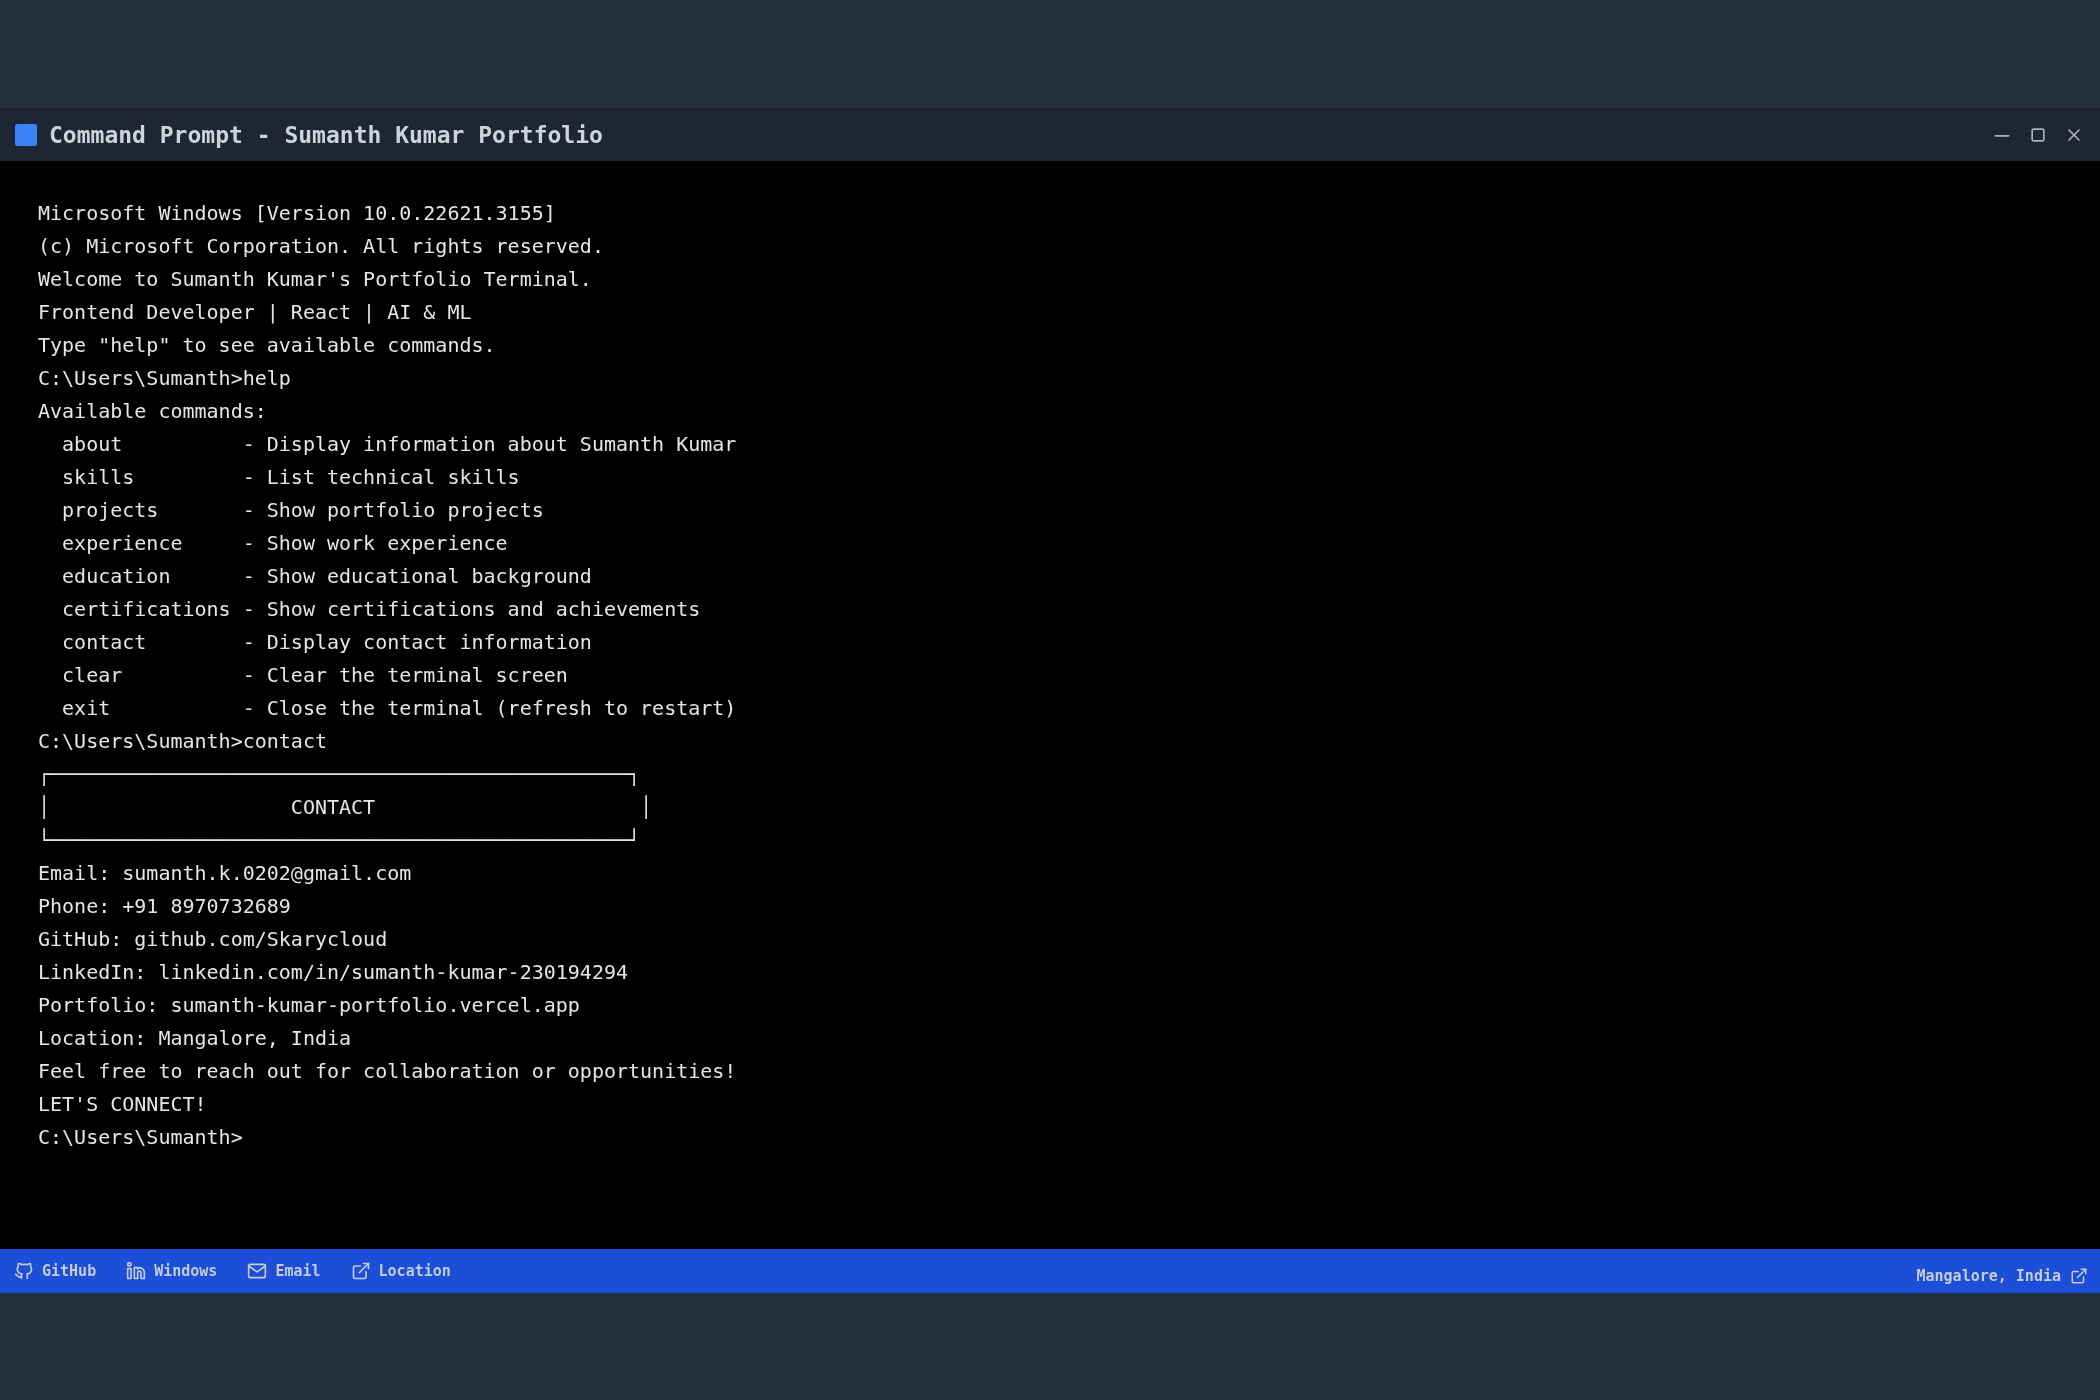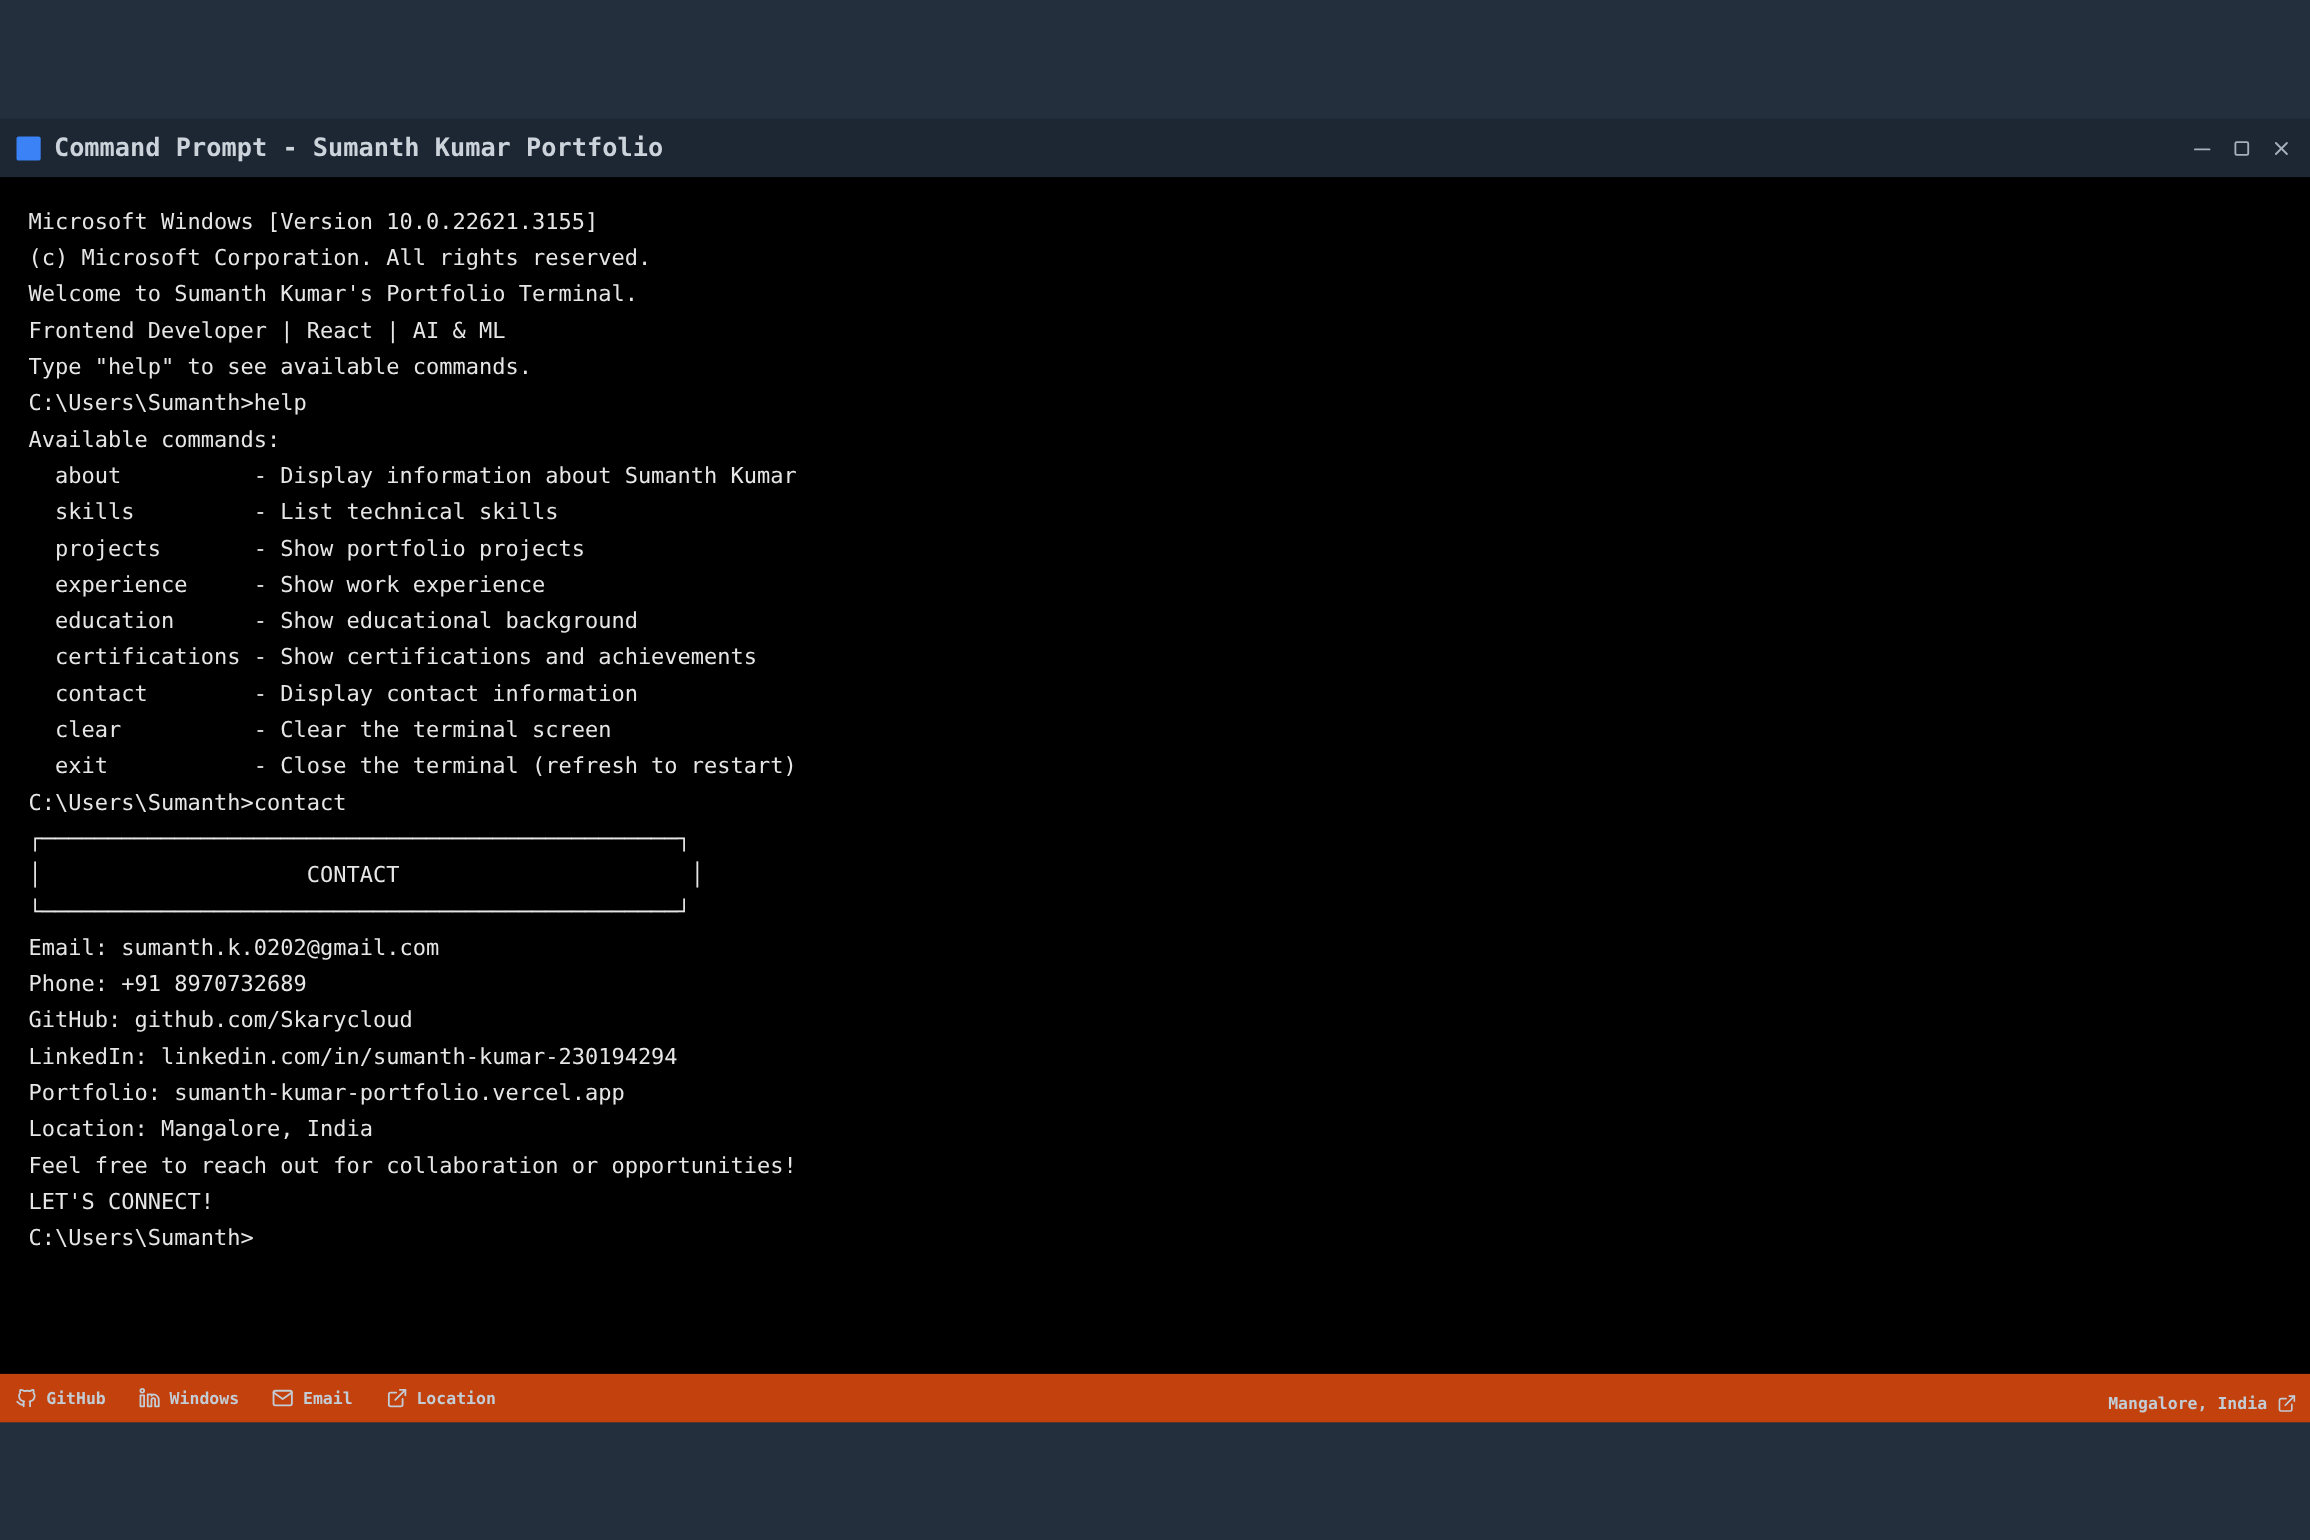--- a/index.html
+++ b/index.html
@@ -45,34 +45,34 @@
   }
   .win-btn svg { display: block; }
 
   
   .terminal {
     position: absolute; top: 161px; left: 0;
     width: 100%; height: 1088px;
     background: #000000;
   }
   .terminal pre {
-    margin: 4px;
+    margin: 16px;
     padding: 20px 0 0 22px;
     font-family: "DejaVu Sans Mono", "Liberation Mono", monospace;
     font-size: 20px;
     line-height: 33px;
     color: #e6e6e6;
     white-space: pre;
   }
 
   
   .footer {
     position: absolute; top: 1249px; left: 0;
     width: 100%; height: 44px;
-    background: #c2410c;
+    background: #1d4ed8;
     display: flex; align-items: center;
     color: #c3ccd5;
     font-size: 15px;
     font-weight: bold;
   }
   .footer-links {
     display: flex; align-items: center;
     gap: 30px;
     margin-left: 14px;
   }

